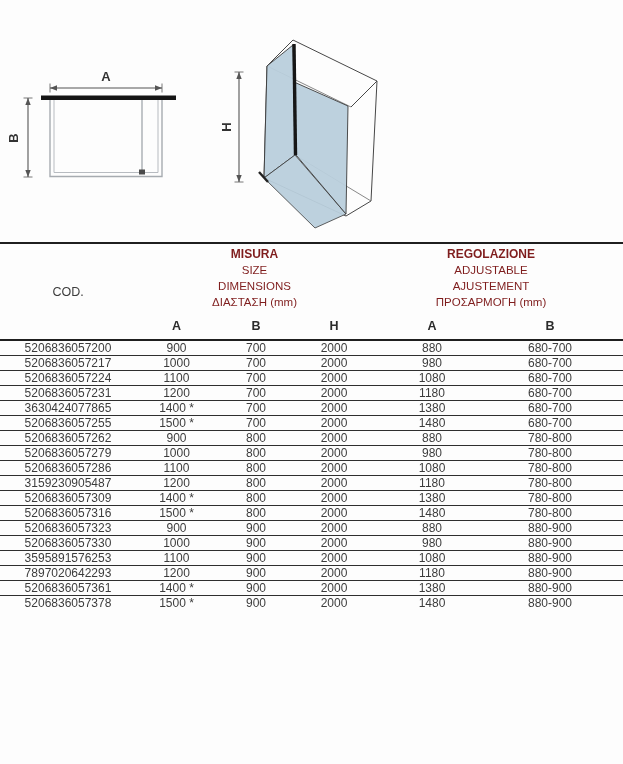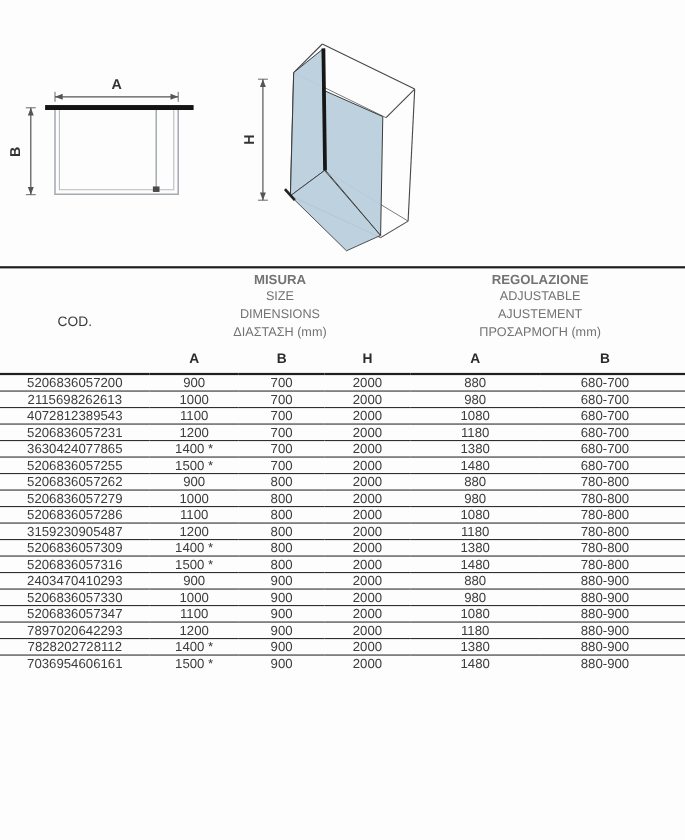--- a/index.html
+++ b/index.html
@@ -11,21 +11,21 @@
   .spec-table-wrap{position:absolute;left:0;top:242px;width:623px;border-top:2.5px solid #1f1f1f;}
   table.spec{width:623px;border-collapse:collapse;table-layout:fixed;}
   table.spec th, table.spec td{padding:0;margin:0;vertical-align:middle;text-align:center;
         font-weight:normal;color:#3c3c3c;}
   col.c-cod{width:136px;} col.c-a{width:81px;} col.c-b{width:78px;}
   col.c-h{width:78px;} col.c-a2{width:118px;} col.c-b2{width:132px;}
   .last-pad{padding-right:14px !important;}
   tr.hdr-main{height:68px;}
   tr.hdr-sub{height:28px;}
   .cod-hd{font-weight:bold;font-size:12.5px;color:#2e2e2e;}
-  .hd-line{font-size:11.5px;line-height:16px;color:#737373;}
+  .hd-line{font-size:11.5px;line-height:16px;color:#7f1d1d;}
   .hd-line.first{font-weight:bold;font-size:12px;}
   tr.hdr-sub th{font-weight:bold;font-size:12.5px;color:#2b2b2b;}
   tbody tr{height:15px;border-top:1.4px solid #2f2f2f;}
   tbody tr:first-child{border-top:2px solid #1f1f1f;}
   tbody td{font-size:12px;white-space:nowrap;}
 </style>
 </head>
 <body>
 
 <div class="page">
@@ -131,29 +131,29 @@
       <tbody id="spec-rows">
           <tr>
             <td>5206836057200</td>
             <td>900</td>
             <td>700</td>
             <td>2000</td>
             <td>880</td>
             <td class="last-pad">680-700</td>
           </tr>
           <tr>
-            <td>2115698262613</td>
+            <td>5206836057217</td>
             <td>1000</td>
             <td>700</td>
             <td>2000</td>
             <td>980</td>
             <td class="last-pad">680-700</td>
           </tr>
           <tr>
-            <td>4072812389543</td>
+            <td>5206836057224</td>
             <td>1100</td>
             <td>700</td>
             <td>2000</td>
             <td>1080</td>
             <td class="last-pad">680-700</td>
           </tr>
           <tr>
             <td>5206836057231</td>
             <td>1200</td>
             <td>700</td>
@@ -219,61 +219,61 @@
           </tr>
           <tr>
             <td>5206836057316</td>
             <td>1500 *</td>
             <td>800</td>
             <td>2000</td>
             <td>1480</td>
             <td class="last-pad">780-800</td>
           </tr>
           <tr>
-            <td>2403470410293</td>
+            <td>5206836057323</td>
             <td>900</td>
             <td>900</td>
             <td>2000</td>
             <td>880</td>
             <td class="last-pad">880-900</td>
           </tr>
           <tr>
             <td>5206836057330</td>
             <td>1000</td>
             <td>900</td>
             <td>2000</td>
             <td>980</td>
             <td class="last-pad">880-900</td>
           </tr>
           <tr>
-            <td>5206836057347</td>
+            <td>3595891576253</td>
             <td>1100</td>
             <td>900</td>
             <td>2000</td>
             <td>1080</td>
             <td class="last-pad">880-900</td>
           </tr>
           <tr>
             <td>7897020642293</td>
             <td>1200</td>
             <td>900</td>
             <td>2000</td>
             <td>1180</td>
             <td class="last-pad">880-900</td>
           </tr>
           <tr>
-            <td>7828202728112</td>
+            <td>5206836057361</td>
             <td>1400 *</td>
             <td>900</td>
             <td>2000</td>
             <td>1380</td>
             <td class="last-pad">880-900</td>
           </tr>
           <tr>
-            <td>7036954606161</td>
+            <td>5206836057378</td>
             <td>1500 *</td>
             <td>900</td>
             <td>2000</td>
             <td>1480</td>
             <td class="last-pad">880-900</td>
           </tr>
         </tbody>
     </table>
   </div>
 </div>

